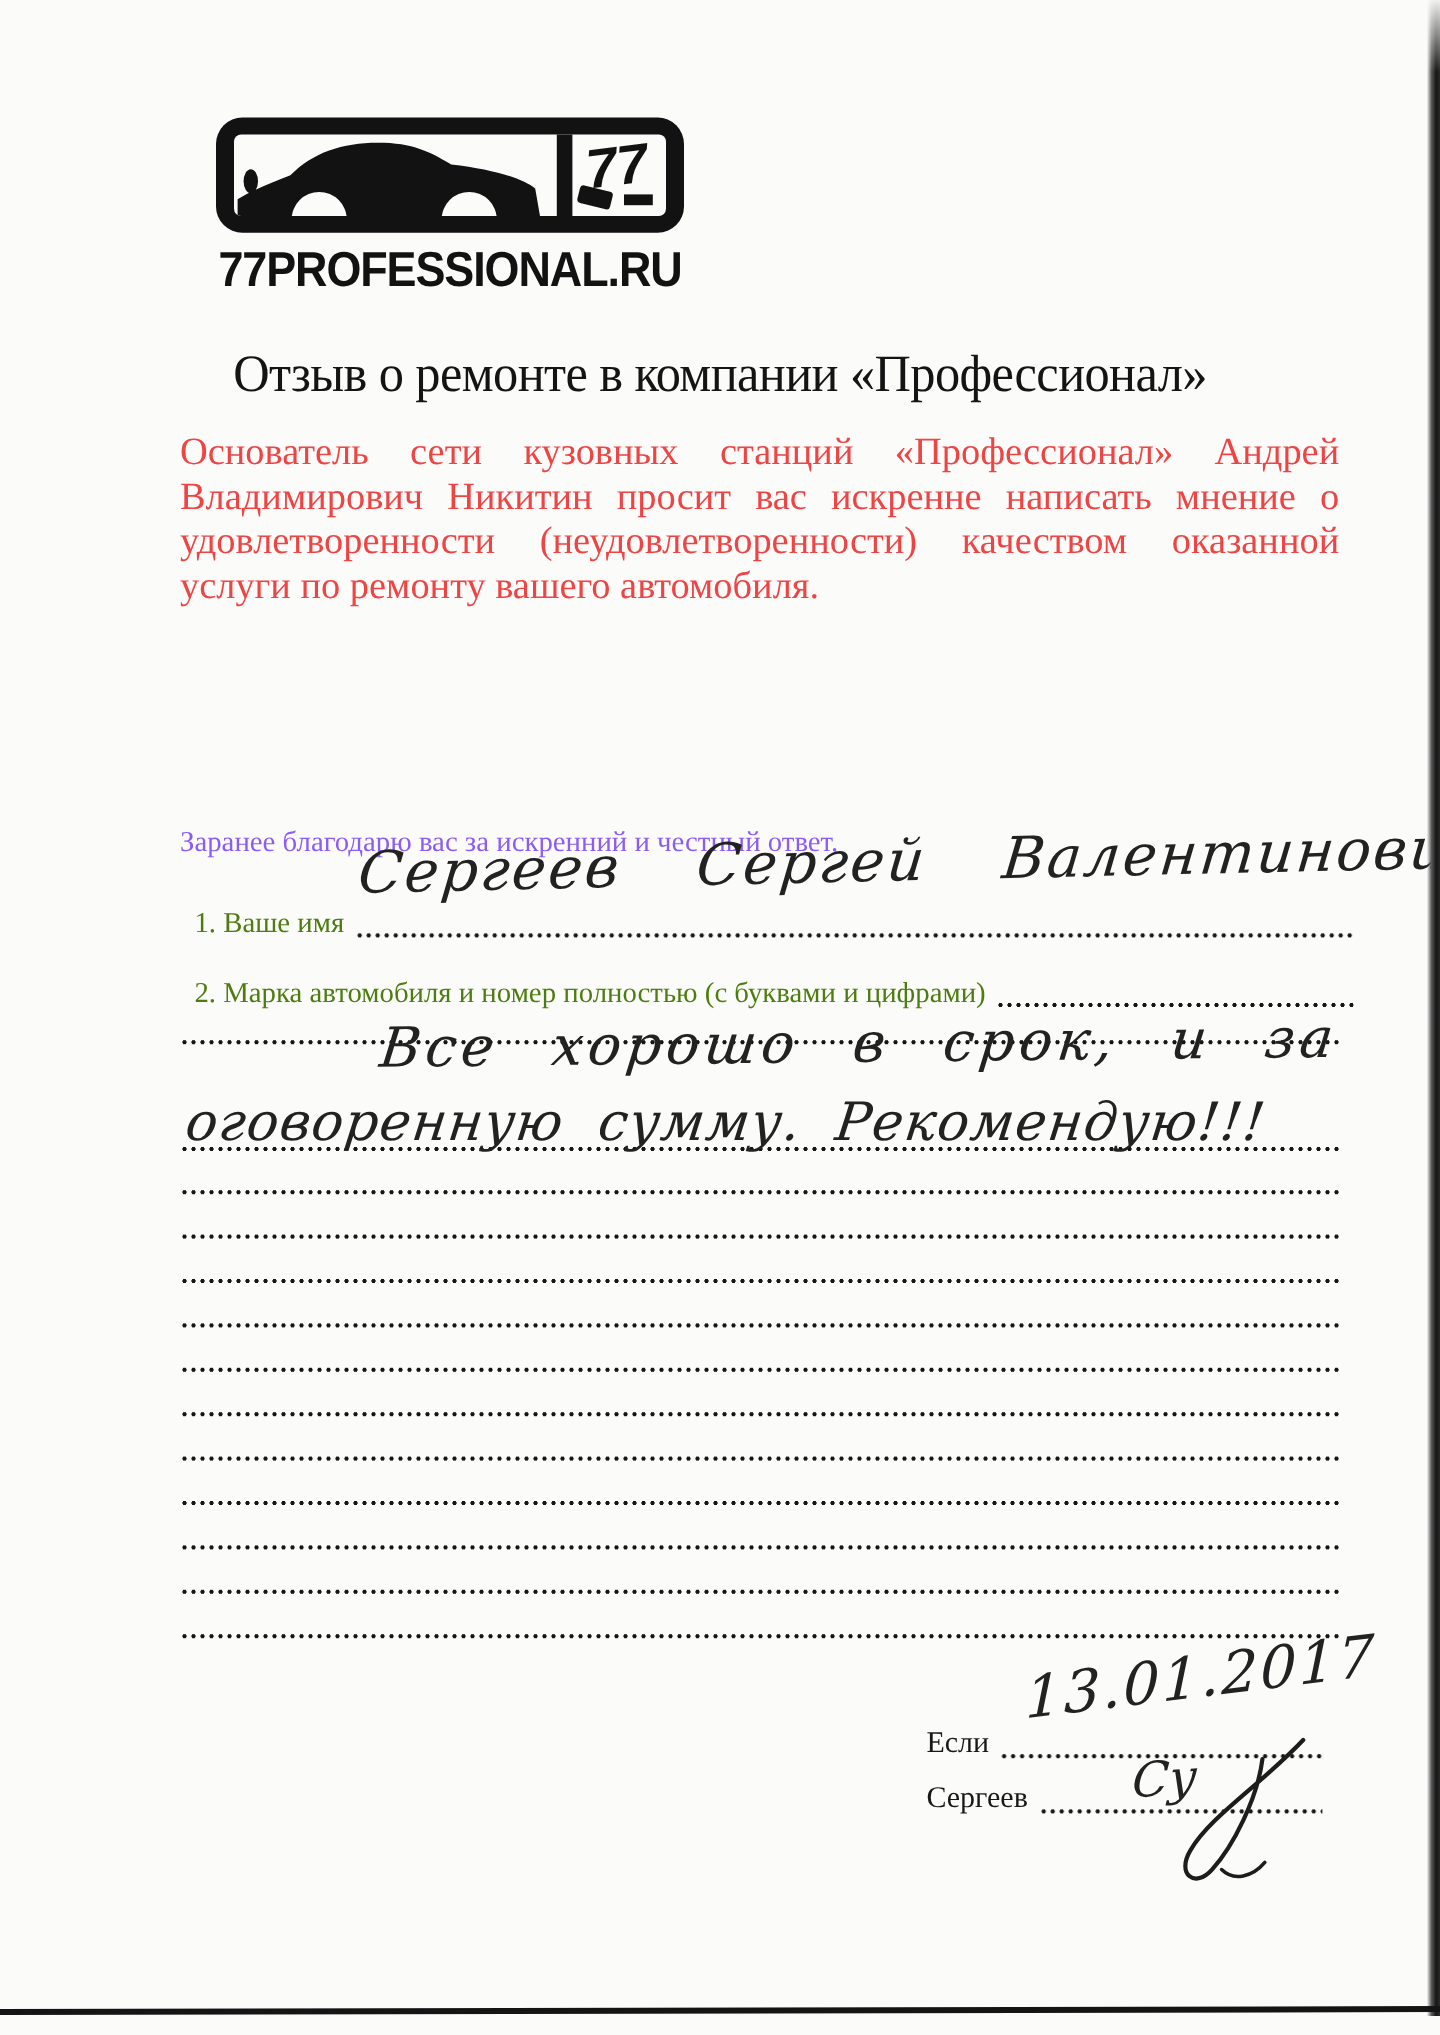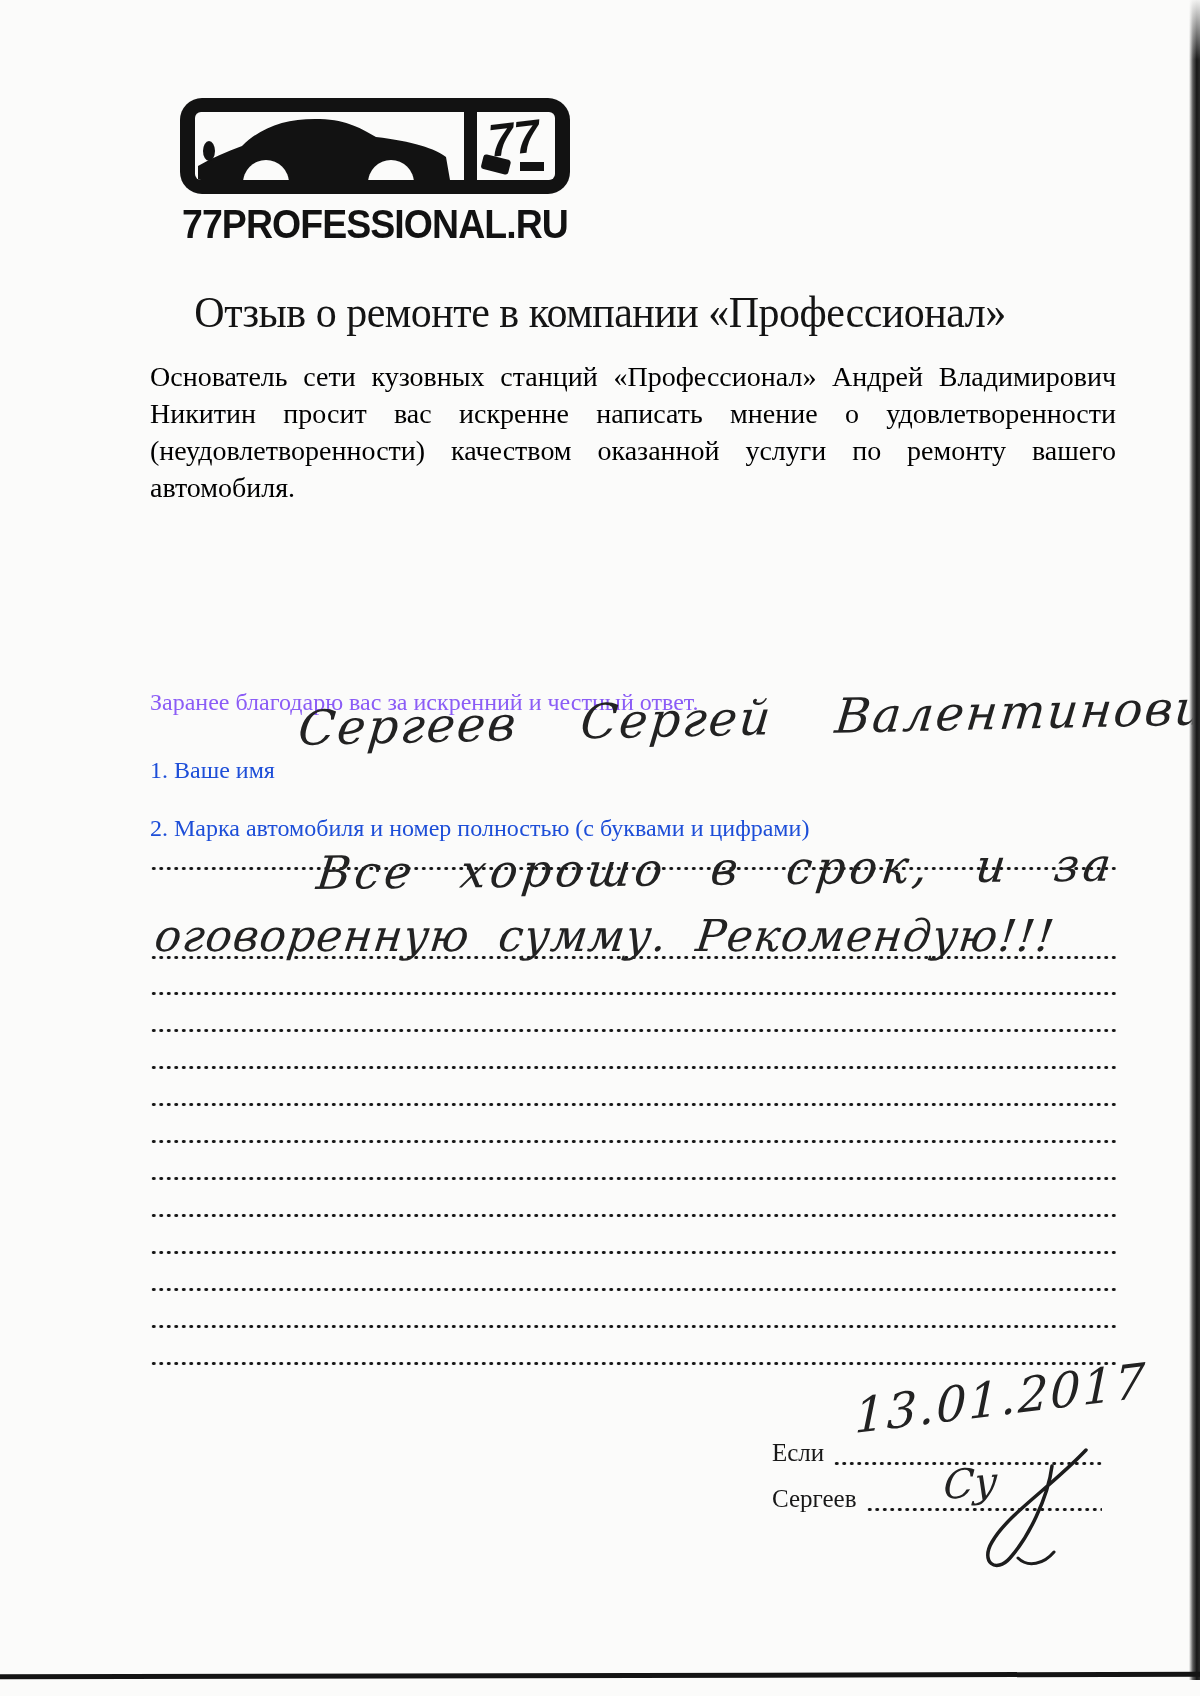--- a/index.html
+++ b/index.html
@@ -26,35 +26,35 @@
   .logo text{font-family:"Liberation Sans", sans-serif;}
 
   
   .title{
     position:absolute;left:117px;top:288px;width:966px;margin:0;
     font-size:42px;font-weight:400;letter-spacing:-0.5px;text-align:center;
     white-space:nowrap;color:#141414;transform:scaleY(1.04);
   }
   .para{
     position:absolute;left:150px;width:966px;margin:0;
-    font-size:28px;line-height:37px;text-align:justify;color:#000000;
+    font-size:32px;line-height:37px;text-align:justify;color:#ef4444;
   }
   .thanks{
     position:absolute;left:150px;width:966px;margin:0;
     font-size:24px;line-height:37px;color:#8b5cf6;
   }
 
   
   .dots-bg{
     background-image:radial-gradient(circle, #161616 1.6px, rgba(0,0,0,0) 1.9px);
     background-size:7.5px 5px;background-repeat:repeat-x;background-position:left center;
   }
   .formline{
-    position:absolute;left:150px;width:966px;display:flex;
-    font-size:24px;line-height:37px;color:#1d4ed8;flex-direction:column;
+    position:absolute;left:162px;width:966px;display:flex;
+    font-size:24px;line-height:37px;color:#4d7c0f;
   }
   .formline .label{white-space:nowrap;}
   .leader{flex:1 1 auto;height:5px;align-self:flex-end;margin:0 0 7px 9px;}
   .dotline{position:absolute;left:150px;width:966px;height:5px;}
 
   
   .hw{
     position:absolute;font-family:"DejaVu Serif", serif;font-style:italic;
     color:#222;white-space:nowrap;transform-origin:left bottom;
   }

